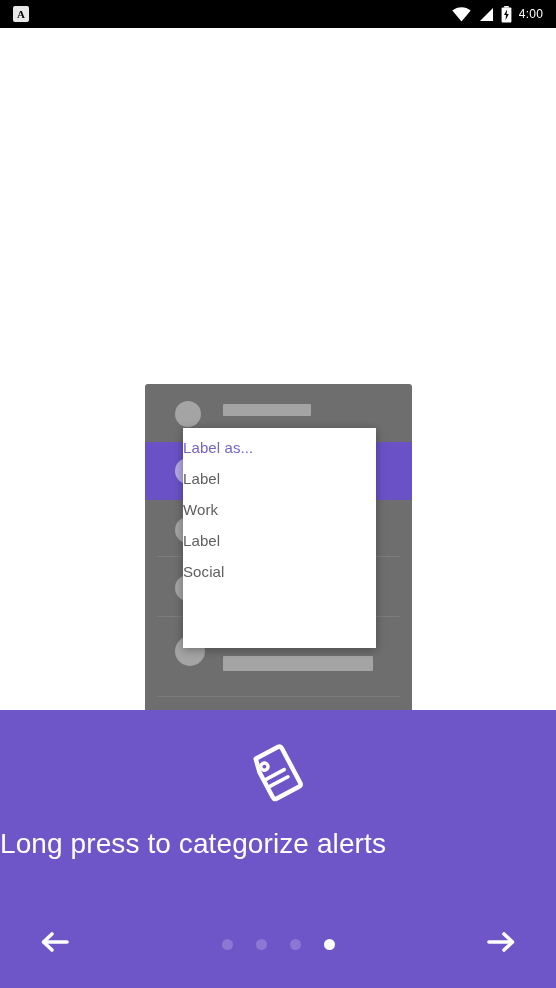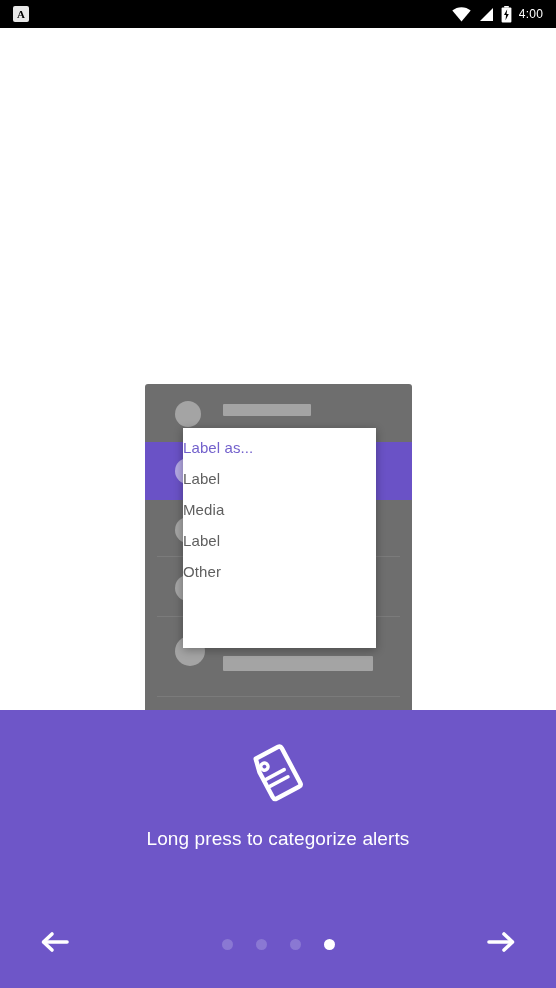--- a/index.html
+++ b/index.html
@@ -137,23 +137,22 @@
     position: absolute;
     top: 32px;
     left: 0; right: 0;
     display: flex;
     justify-content: center;
   }
   .caption {
     position: absolute;
     top: 118px;
     left: 0; right: 0;
-    text-align: center;
     color: #ffffff;
-    font-size: 19px;
+    font-size: 28px;
     letter-spacing: 0.1px;
   }
   .nav-row {
     position: absolute;
     bottom: 0;
     left: 0;
     width: 556px;
     height: 88px;
     display: flex;
     align-items: center;
@@ -242,23 +241,23 @@
       <div class="mock-avatar" style="top:18px;width:30px;height:30px;"></div>
       <div class="mock-bar" style="left:78px;top:16px;width:88px;height:13px;"></div>
       <div class="mock-bar" style="left:78px;top:38px;width:150px;height:15px;"></div>
     </div>
     <div class="mock-divider" style="top:312px;"></div>
   </div>
 
   <div class="label-menu">
     <div class="menu-item header">Label as...</div>
     <div class="menu-item">Label</div>
-    <div class="menu-item">Media</div>
+    <div class="menu-item">Work</div>
     <div class="menu-item">Label</div>
-    <div class="menu-item">Other</div>
+    <div class="menu-item">Social</div>
   </div>
 </div>
 
 <div class="purple-panel">
 
   <div class="tag-icon-wrap">
     <span>
       <svg width="62" height="62" viewBox="0 0 62 62">
         <g transform="rotate(-28 31 31)">
           <path d="M13 8 H38 C40 8 41 9 41 11 V50 C41 52 40 53 38 53 H13 C11 53 10 52 10 50 V22 L13 8 Z" fill="none" stroke="#ffffff" stroke-width="4.5" stroke-linejoin="round" transform="translate(5,0)"></path>

